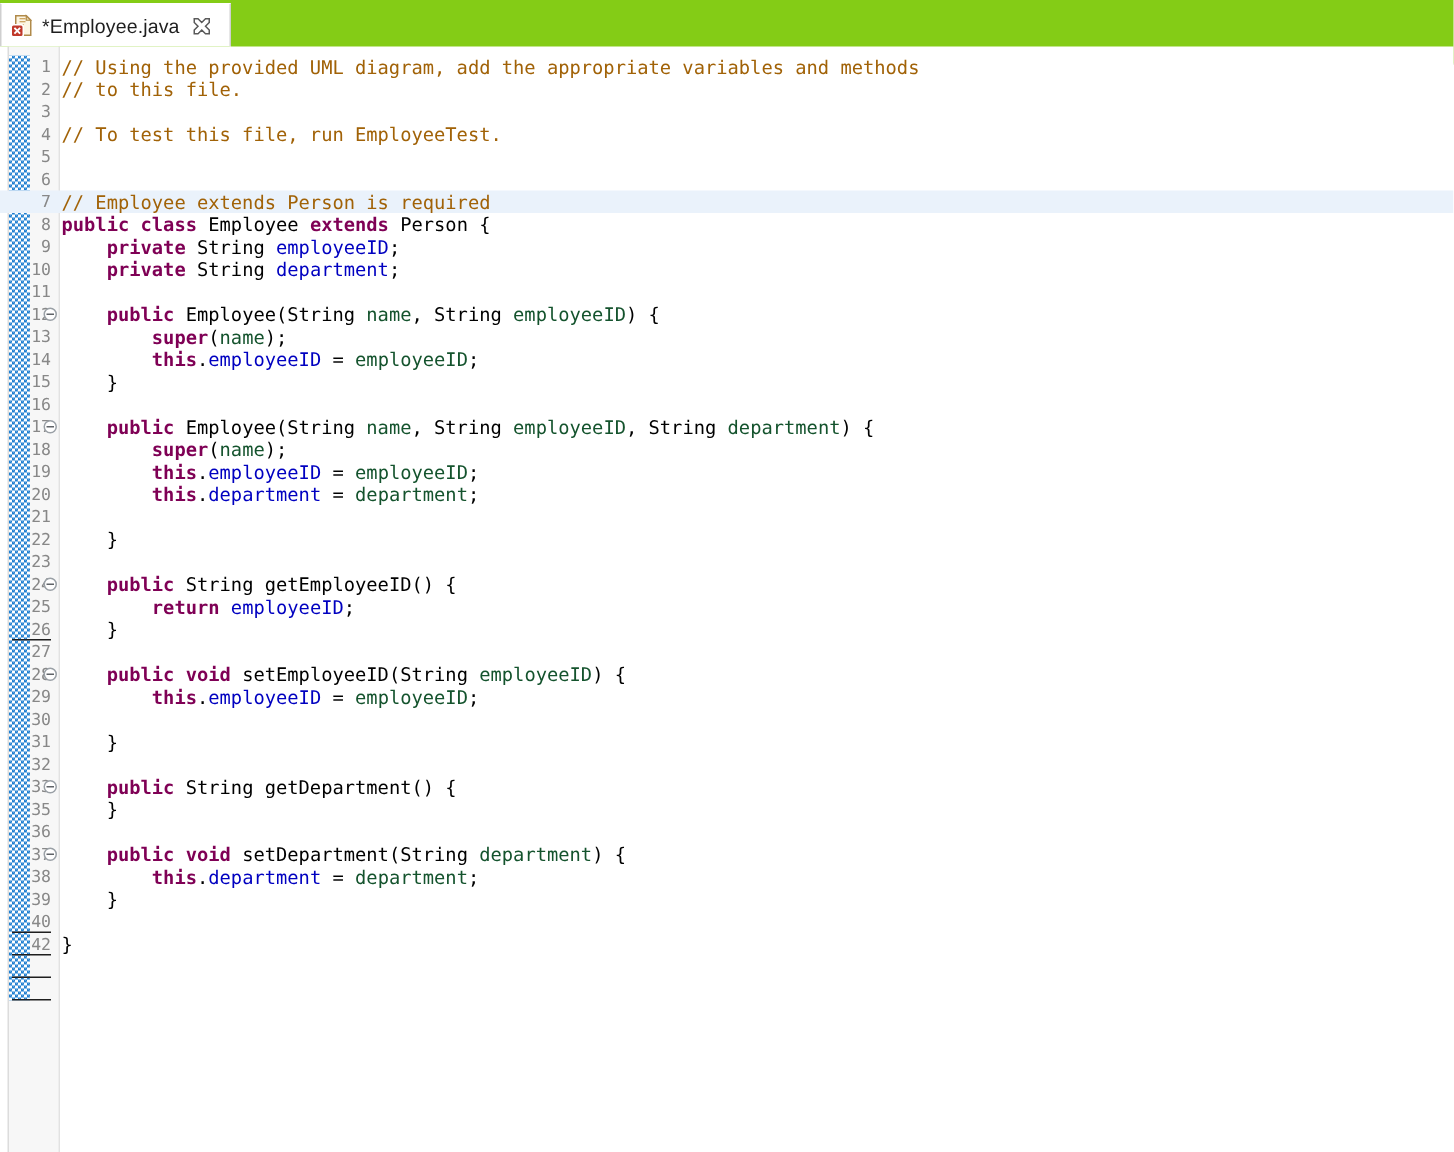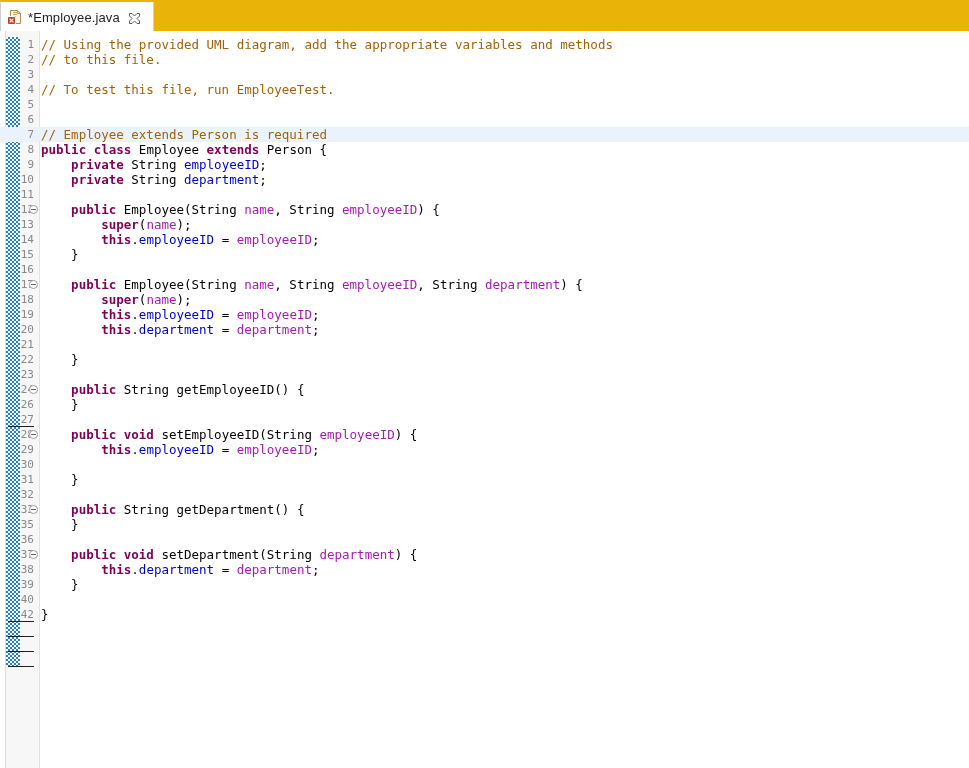--- a/index.html
+++ b/index.html
@@ -10,21 +10,21 @@
     background: #ffffff;
     font-family: "Liberation Sans", sans-serif;
     overflow: hidden;
   }
 
   
   .tab-bar {
     position: absolute;
     left: 0; top: 0;
     width: 969px; height: 43px;
-    background: #eab308;
+    background: #84cc16;
     border-bottom: 1px solid #cfcfcf;
   }
   .tab {
     position: absolute;
     left: 0; top: 2px;
     height: 29px;
     display: flex;
     align-items: center;
     padding: 0 8px 0 6px;
     background: #ffffff;
@@ -144,21 +144,21 @@
     font-size: 12.5px;
     line-height: 15px;
     white-space: pre;
   }
 
   
   .t-cmt { color: #a16207; }
   .t-kw  { color: #7f0055; font-weight: bold; }
   .t-fld { color: #0000c0; }
   .t-pln { color: #000000; }
-  .t-loc { color: #a21caf; }
+  .t-loc { color: #14532d; }
 
   
   .chg-underline {
     position: absolute;
     left: 8px;
     width: 26px;
     height: 1px;
     background: #1f1f1f;
     z-index: 5;
   }
@@ -210,20 +210,21 @@
       <div class="row"><span class="lineno">15</span><span class="code"><span class="t-pln">    }</span></span></div>
       <div class="row"><span class="lineno">16</span><span class="code"></span></div>
       <div class="row"><span class="lineno">17</span><span class="fold"></span><span class="code"><span class="t-pln">    </span><span class="t-kw">public</span><span class="t-pln"> Employee(String </span><span class="t-loc">name</span><span class="t-pln">, String </span><span class="t-loc">employeeID</span><span class="t-pln">, String </span><span class="t-loc">department</span><span class="t-pln">) {</span></span></div>
       <div class="row"><span class="lineno">18</span><span class="code"><span class="t-pln">        </span><span class="t-kw">super</span><span class="t-pln">(</span><span class="t-loc">name</span><span class="t-pln">);</span></span></div>
       <div class="row"><span class="lineno">19</span><span class="code"><span class="t-pln">        </span><span class="t-kw">this</span><span class="t-pln">.</span><span class="t-fld">employeeID</span><span class="t-pln"> = </span><span class="t-loc">employeeID</span><span class="t-pln">;</span></span></div>
       <div class="row"><span class="lineno">20</span><span class="code"><span class="t-pln">        </span><span class="t-kw">this</span><span class="t-pln">.</span><span class="t-fld">department</span><span class="t-pln"> = </span><span class="t-loc">department</span><span class="t-pln">;</span></span></div>
       <div class="row"><span class="lineno">21</span><span class="code"></span></div>
       <div class="row"><span class="lineno">22</span><span class="code"><span class="t-pln">    }</span></span></div>
       <div class="row"><span class="lineno">23</span><span class="code"></span></div>
       <div class="row"><span class="lineno">24</span><span class="fold"></span><span class="code"><span class="t-pln">    </span><span class="t-kw">public</span><span class="t-pln"> String getEmployeeID() {</span></span></div>
+      <div class="row"><span class="lineno">25</span><span class="code"><span class="t-pln">        </span><span class="t-kw">return</span><span class="t-pln"> </span><span class="t-fld">employeeID</span><span class="t-pln">;</span></span></div>
       <div class="row"><span class="lineno changed">26</span><span class="code"><span class="t-pln">    }</span></span></div>
       <div class="row"><span class="lineno">27</span><span class="code"></span></div>
       <div class="row"><span class="lineno">28</span><span class="fold"></span><span class="code"><span class="t-pln">    </span><span class="t-kw">public</span><span class="t-pln"> </span><span class="t-kw">void</span><span class="t-pln"> setEmployeeID(String </span><span class="t-loc">employeeID</span><span class="t-pln">) {</span></span></div>
       <div class="row"><span class="lineno">29</span><span class="code"><span class="t-pln">        </span><span class="t-kw">this</span><span class="t-pln">.</span><span class="t-fld">employeeID</span><span class="t-pln"> = </span><span class="t-loc">employeeID</span><span class="t-pln">;</span></span></div>
       <div class="row"><span class="lineno">30</span><span class="code"></span></div>
       <div class="row"><span class="lineno">31</span><span class="code"><span class="t-pln">    }</span></span></div>
       <div class="row"><span class="lineno">32</span><span class="code"></span></div>
       <div class="row"><span class="lineno">33</span><span class="fold"></span><span class="code"><span class="t-pln">    </span><span class="t-kw">public</span><span class="t-pln"> String getDepartment() {</span></span></div>
       <div class="row"><span class="lineno">35</span><span class="code"><span class="t-pln">    }</span></span></div>
       <div class="row"><span class="lineno">36</span><span class="code"></span></div>

